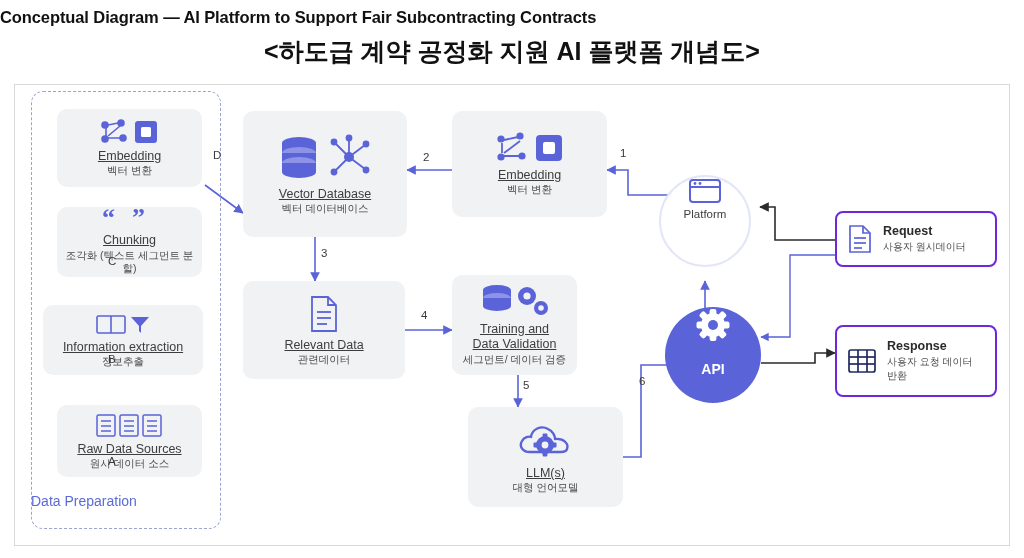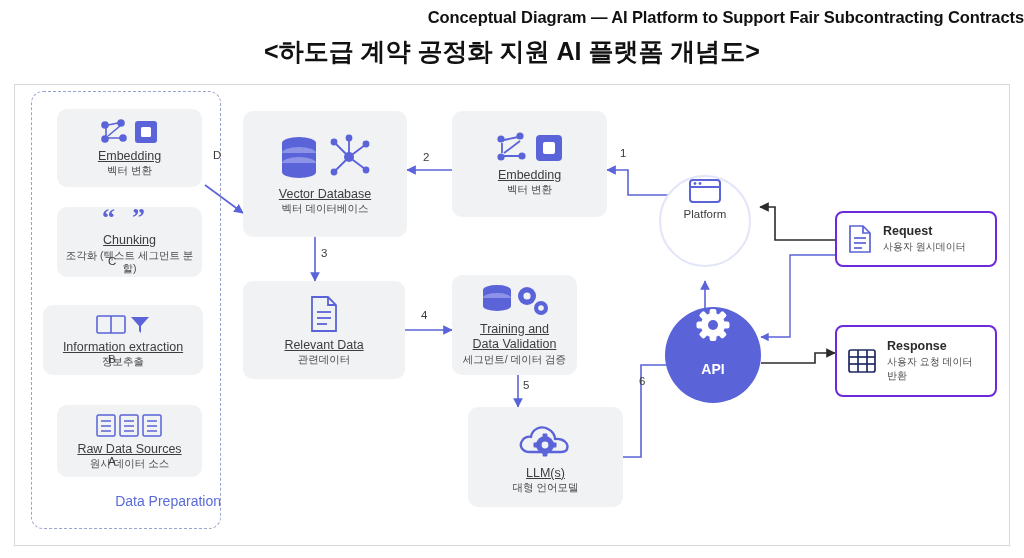--- a/index.html
+++ b/index.html
@@ -13,21 +13,21 @@
     position: relative;
     font-family: "Liberation Sans", sans-serif;
     color: #3a3a3a;
     overflow: hidden;
   }
   .title-en {
     position: absolute;
     top: 8px;
     left: 0;
     width: 1024px;
-    text-align: right;
+    text-align: left;
     font-size: 16.5px;
     font-weight: bold;
     color: #111111;
     letter-spacing: -0.1px;
   }
   .title-ko {
     position: absolute;
     top: 35px;
     left: 0;
     width: 1024px;
@@ -55,21 +55,21 @@
     height: 438px;
     border: 1.5px dashed #9aa3d0;
     border-radius: 12px;
     box-sizing: border-box;
   }
   .group-label {
     position: absolute;
     left: 16px;
     top: 408px;
     width: 190px;
-    text-align: right;
+    text-align: left;
     font-size: 14px;
     color: #5a6bd8;
   }
   
   .card {
     position: absolute;
     background: #f1f2f4;
     border-radius: 10px;
     box-sizing: border-box;
     display: flex;

